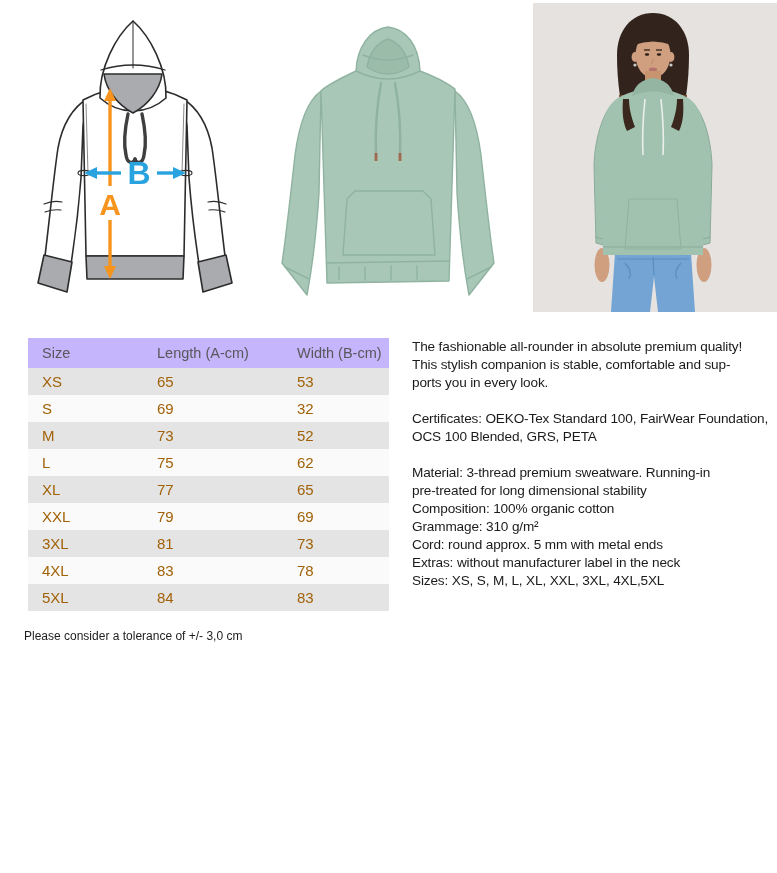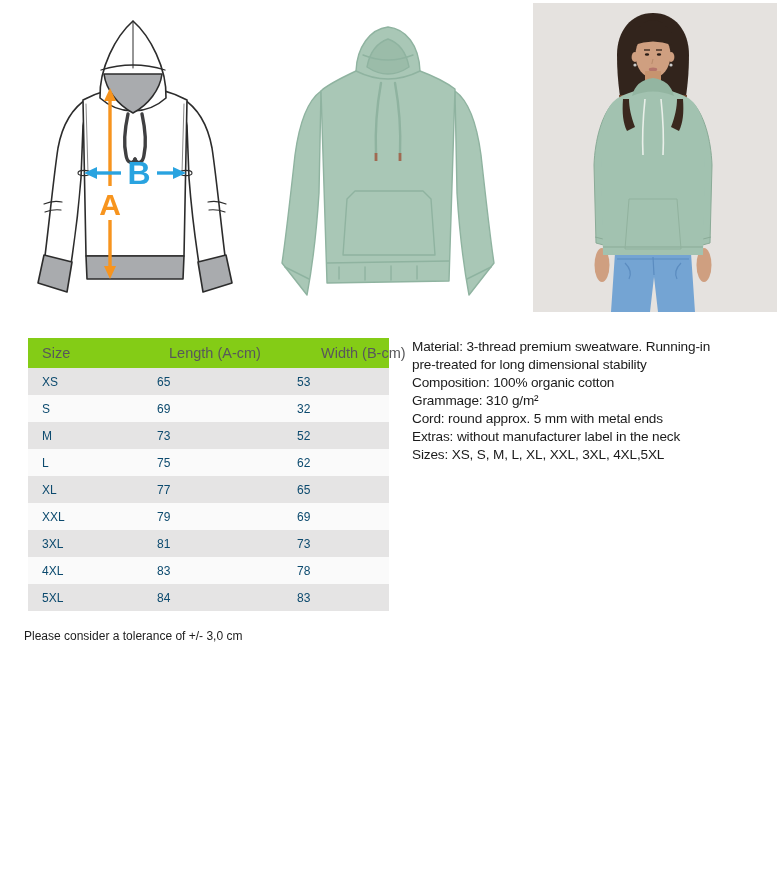--- a/index.html
+++ b/index.html
@@ -12,22 +12,22 @@
   
   .diagram-img { left:20px;  top:8px;  width:230px; height:296px; }
   .flat-img    { left:255px; top:5px;  width:266px; height:306px; }
   .model-img   { left:533px; top:3px;  width:244px; height:309px; }
 
   
   .size-table { left:28px; top:338px; width:361px; }
   .thead, .trow {
     display:grid; grid-template-columns:115px 140px 106px; align-items:center;
   }
-  .thead { height:30px; background:#84cc16; color:#58585a; font-size:14.5px;gap:12px; }
-  .rows .trow { height:27px; font-size:12px; color:#0c4a6e; background:#fafafa; }
+  .thead { height:30px; background:#c4b5fd; color:#58585a; font-size:14.5px; }
+  .rows .trow { height:27px; font-size:15px; color:#a16207; background:#fafafa; }
   .rows .trow:nth-child(odd) { background:#e5e4e4; }
   .cell { padding-left:14px; }
 
   .tolerance { left:24px; top:629px; font-size:12px; color:#1d1d1d; }
 
   
   .description { left:412px; top:338px; width:362px; color:#1b1b1b; }
   .description p {
     margin:0 0 18px 0; font-size:13.6px; line-height:18px;
     white-space:pre; letter-spacing:-0.15px;
@@ -215,20 +215,25 @@
       <div class="cell">5XL</div>
       <div class="cell">84</div>
       <div class="cell">83</div>
     </div>
   </div>
 </div>
 
 <div class="abs tolerance">Please consider a tolerance of +/- 3,0 cm</div>
 
 <div class="abs description">
+  <p>The fashionable all-rounder in absolute premium quality!
+This stylish companion is stable, comfortable and sup-
+ports you in every look.</p>
+  <p>Certificates: OEKO-Tex Standard 100, FairWear Foundation,
+OCS 100 Blended, GRS, PETA</p>
   <p>Material: 3-thread premium sweatware. Running-in
 pre-treated for long dimensional stability
 Composition: 100% organic cotton
 Grammage: 310 g/m²
 Cord: round approx. 5 mm with metal ends
 Extras: without manufacturer label in the neck
 Sizes: XS, S, M, L, XL, XXL, 3XL, 4XL,5XL</p>
 </div>
 
 </body></html>

